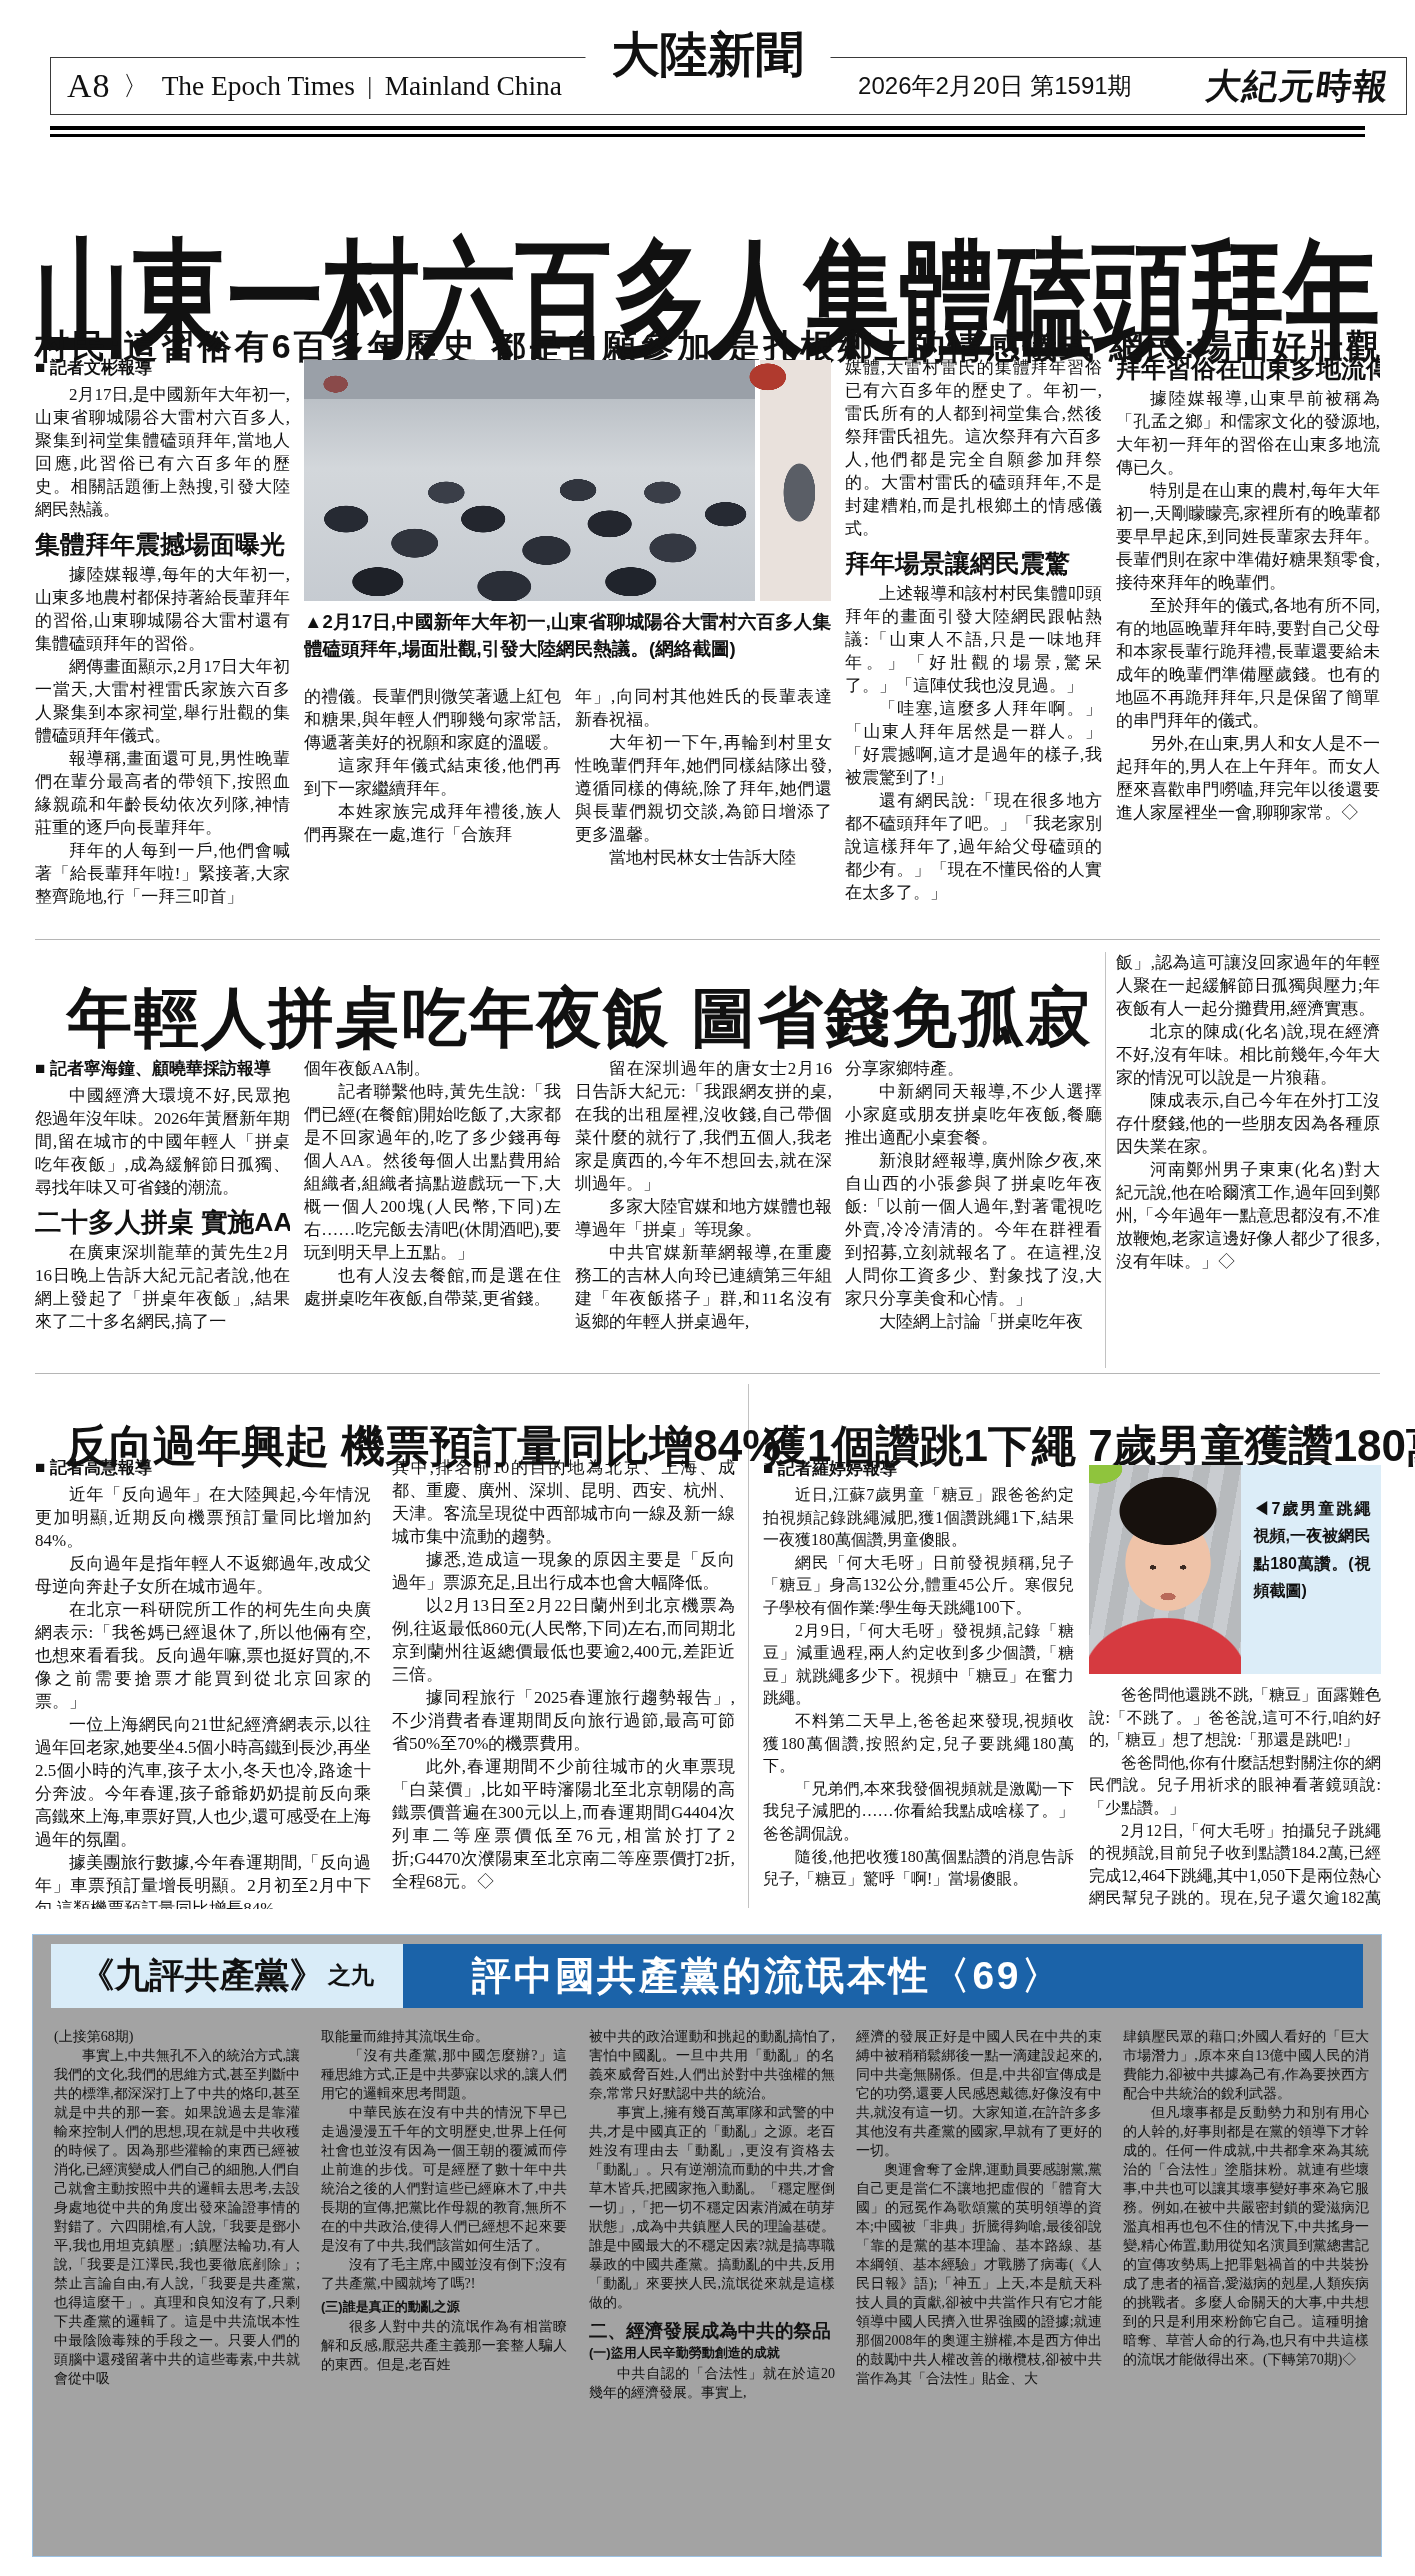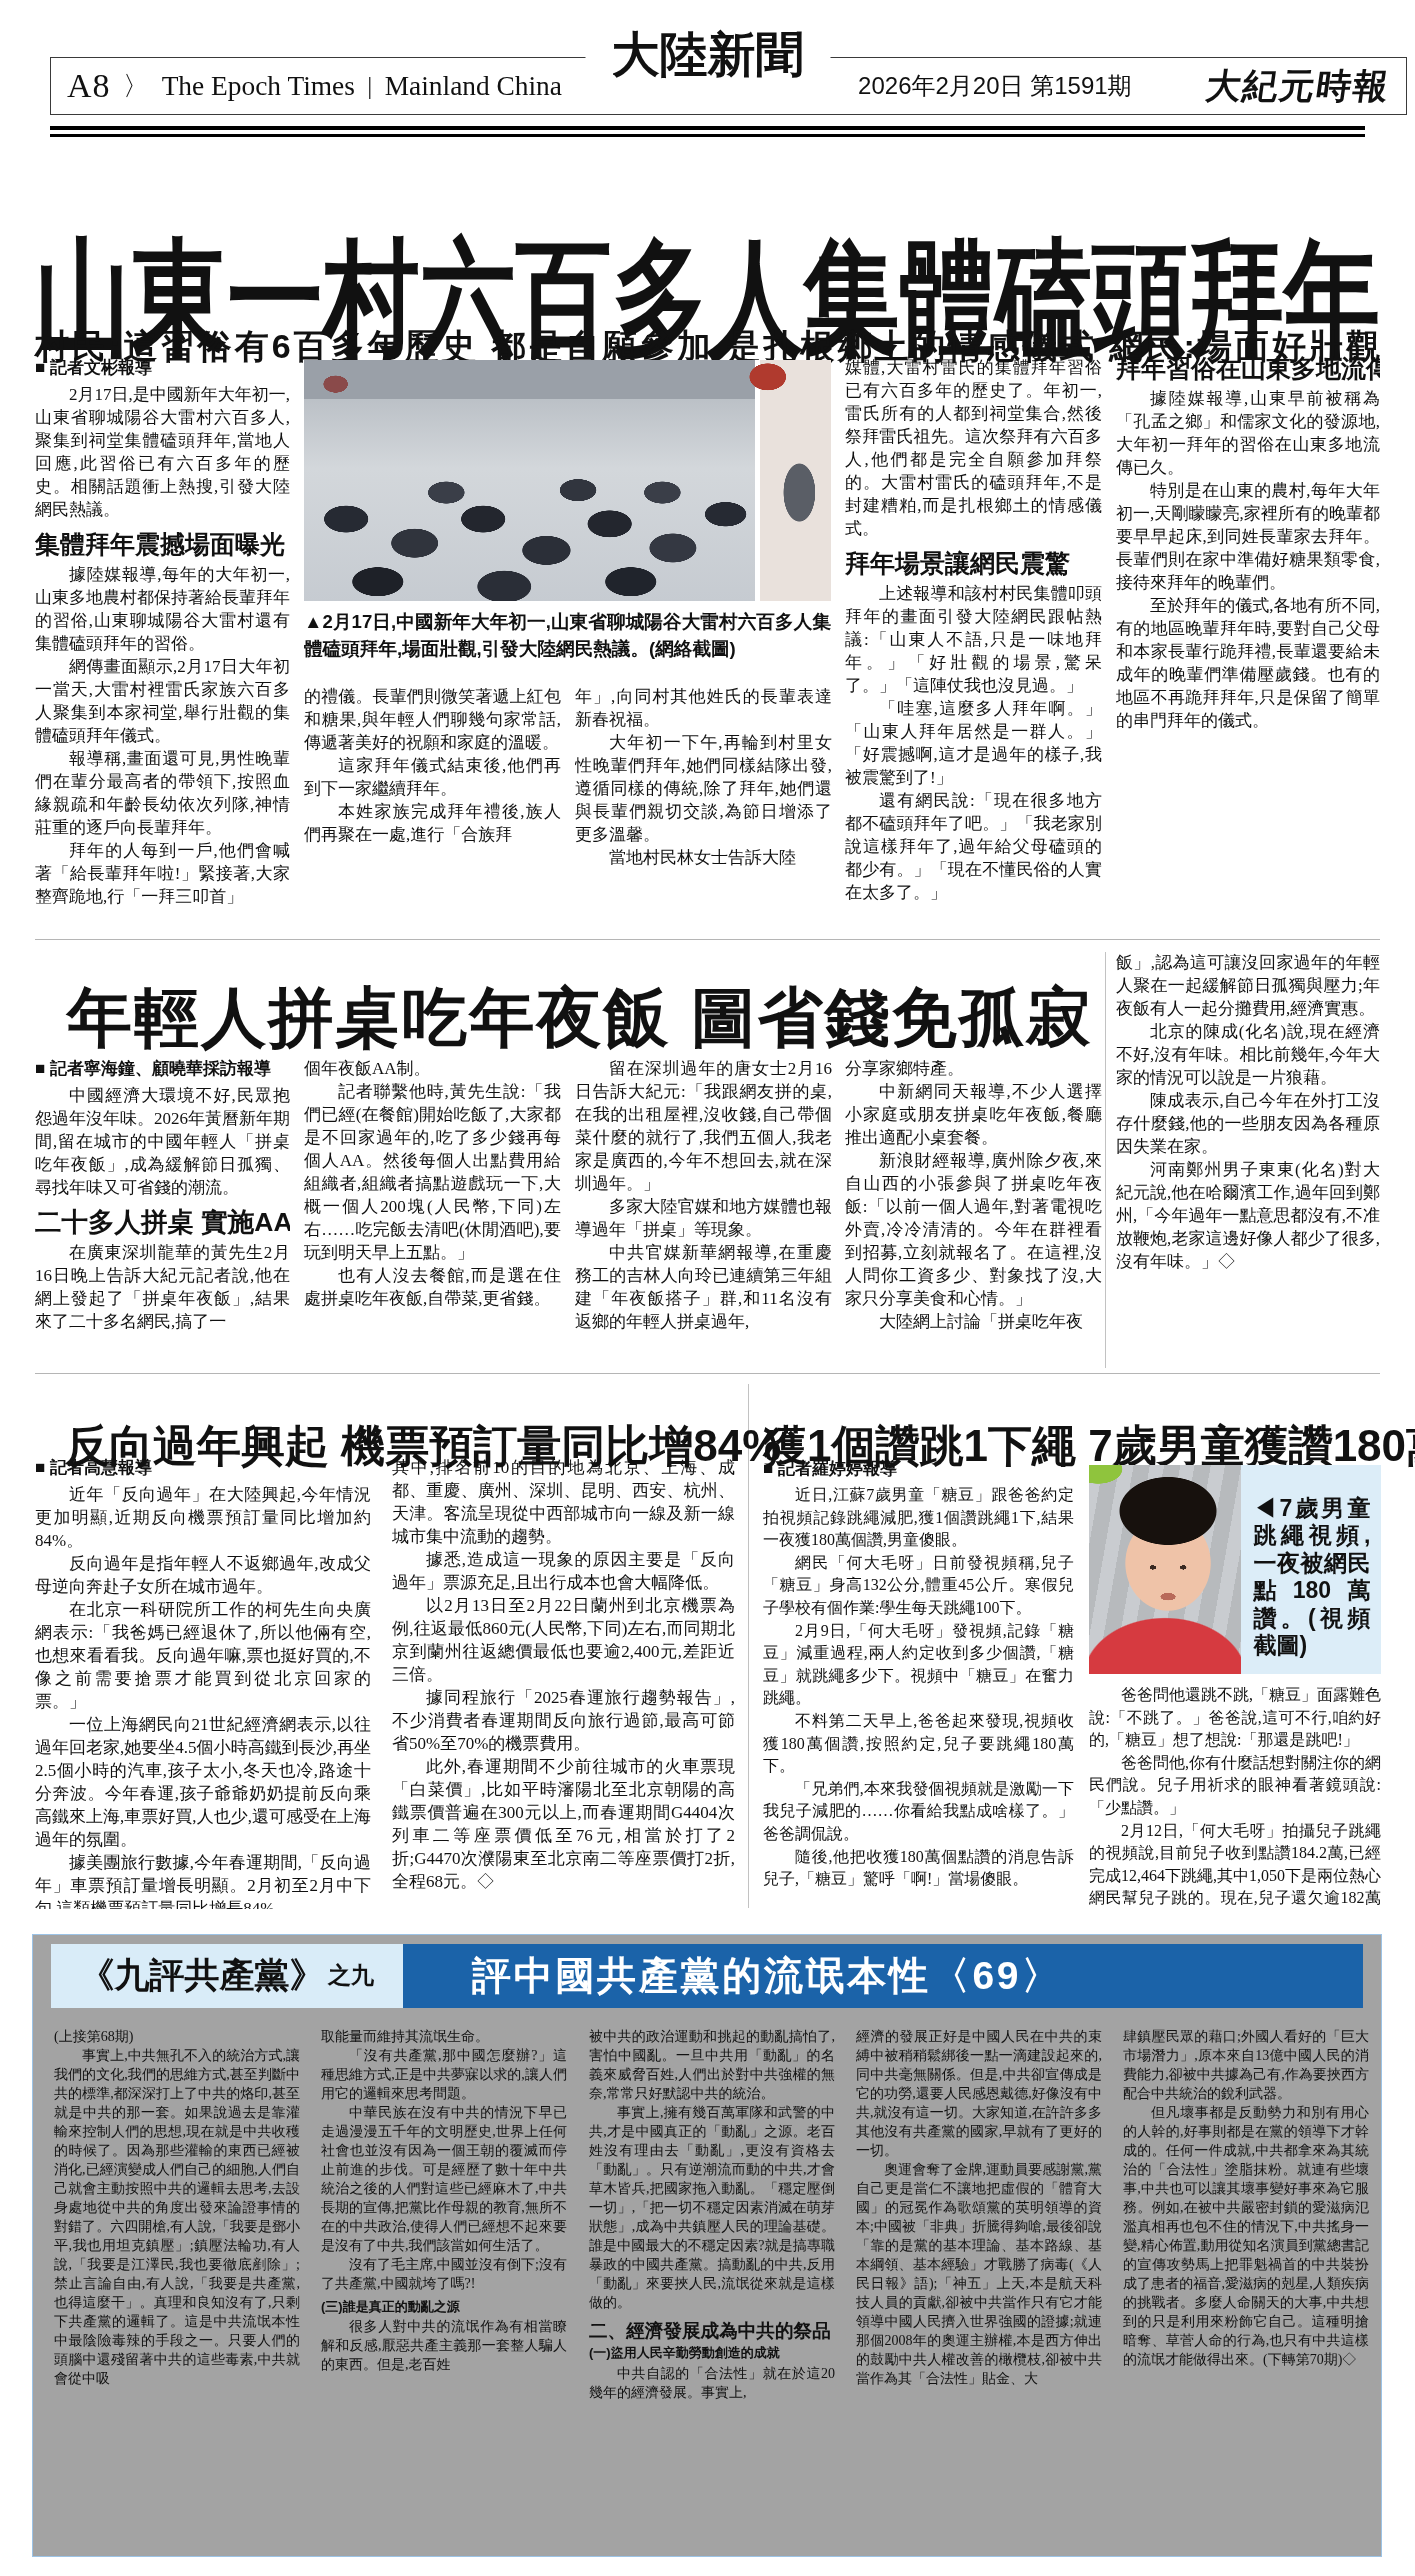--- a/index.html
+++ b/index.html
@@ -109,21 +109,21 @@
       radial-gradient(ellipse 5.3px 3.5px at 42% 49%, #3a2a22 0 60%, rgba(0,0,0,0) 62%),
       radial-gradient(ellipse 5.3px 3.5px at 62% 49%, #3a2a22 0 60%, rgba(0,0,0,0) 62%),
       radial-gradient(ellipse 12.4px 6.2px at 52% 63%, #b86a5a 0 60%, rgba(0,0,0,0) 62%),
       radial-gradient(ellipse 50px 35px at 52% 22%, #17110d 0 96%, rgba(0,0,0,0) 98%),
       radial-gradient(ellipse 44px 49px at 52% 47%, #efc3a8 0 96%, rgba(0,0,0,0) 98%),
       radial-gradient(ellipse 84px 62px at 50% 102%, #d63a40 0 96%, rgba(0,0,0,0) 98%),
       radial-gradient(ellipse 35px 21px at 6% 2%, #8fc43d 0 68%, rgba(0,0,0,0) 70%),
       repeating-linear-gradient(100deg, #c9ccd0 0 14px, #b7babd 14px 30px); }
   .a4capbox { position:absolute; left:478px; top:85px; width:140px; height:209px;
     background:#dcedf8; box-sizing:border-box; padding:30px 10.6px 0 12.4px; }
-  .a4capbox .caption { position:static; font-size:23px; line-height:27.4px; }
+  .a4capbox .caption { position:static; font-size:16px; line-height:27.4px; }
 
   
   #series { position:absolute; left:32px; top:1934px; width:1350px; height:623px;
     border:1.8px solid #9cc3e6; box-sizing:border-box; background:#a3a3a3; }
   .banner-label { position:absolute; left:17.7px; top:8.8px; width:352px; height:64px;
     background:#d9ecf8; display:flex; align-items:center; justify-content:center;
     font-family:"DejaVu Serif",serif; font-weight:bold; font-size:35px; white-space:nowrap; }
   .banner-label .suffix { font-size:23px; font-family:"Liberation Sans",sans-serif; margin-left:3.5px; }
   .banner-bar { position:absolute; left:370px; top:8.8px; right:17.7px; height:64px;
     background:#1b63a9; color:#fff; font-family:"Liberation Sans",sans-serif; font-weight:900;
@@ -188,20 +188,21 @@
       <h3 class="sub">拜年場景讓網民震驚</h3>
       <p>上述報導和該村村民集體叩頭拜年的畫面引發大陸網民跟帖熱議:「山東人不語,只是一味地拜年。」「好壯觀的場景,驚呆了。」「這陣仗我也沒見過。」</p>
       <p>「哇塞,這麼多人拜年啊。」「山東人拜年居然是一群人。」「好震撼啊,這才是過年的樣子,我被震驚到了!」</p>
       <p>還有網民說:「現在很多地方都不磕頭拜年了吧。」「我老家別說這樣拜年了,過年給父母磕頭的都少有。」「現在不懂民俗的人實在太多了。」</p>
     </div>
     <div class="col a1c5">
       <h3 class="sub first">拜年習俗在山東多地流傳</h3>
       <p>據陸媒報導,山東早前被稱為「孔孟之鄉」和儒家文化的發源地,大年初一拜年的習俗在山東多地流傳已久。</p>
       <p>特別是在山東的農村,每年大年初一,天剛矇矇亮,家裡所有的晚輩都要早早起床,到同姓長輩家去拜年。長輩們則在家中準備好糖果類零食,接待來拜年的晚輩們。</p>
       <p>至於拜年的儀式,各地有所不同,有的地區晚輩拜年時,要對自己父母和本家長輩行跪拜禮,長輩還要給未成年的晚輩們準備壓歲錢。也有的地區不再跪拜拜年,只是保留了簡單的串門拜年的儀式。</p>
+      <p>另外,在山東,男人和女人是不一起拜年的,男人在上午拜年。而女人歷來喜歡串門嘮嗑,拜完年以後還要進人家屋裡坐一會,聊聊家常。◇</p>
     </div>
   </div>
 
   <div class="hline" style="left:35px; top:939px; width:1345px;"></div>
 
   <div id="a2">
     <h2 class="a2head">年輕人拼桌吃年夜飯 圖省錢免孤寂</h2>
     <div class="col a2c1">
       <div class="byline">■ 記者寧海鐘、顧曉華採訪報導</div>
       <p>中國經濟大環境不好,民眾抱怨過年沒年味。2026年黃曆新年期間,留在城市的中國年輕人「拼桌吃年夜飯」,成為緩解節日孤獨、尋找年味又可省錢的潮流。</p>

